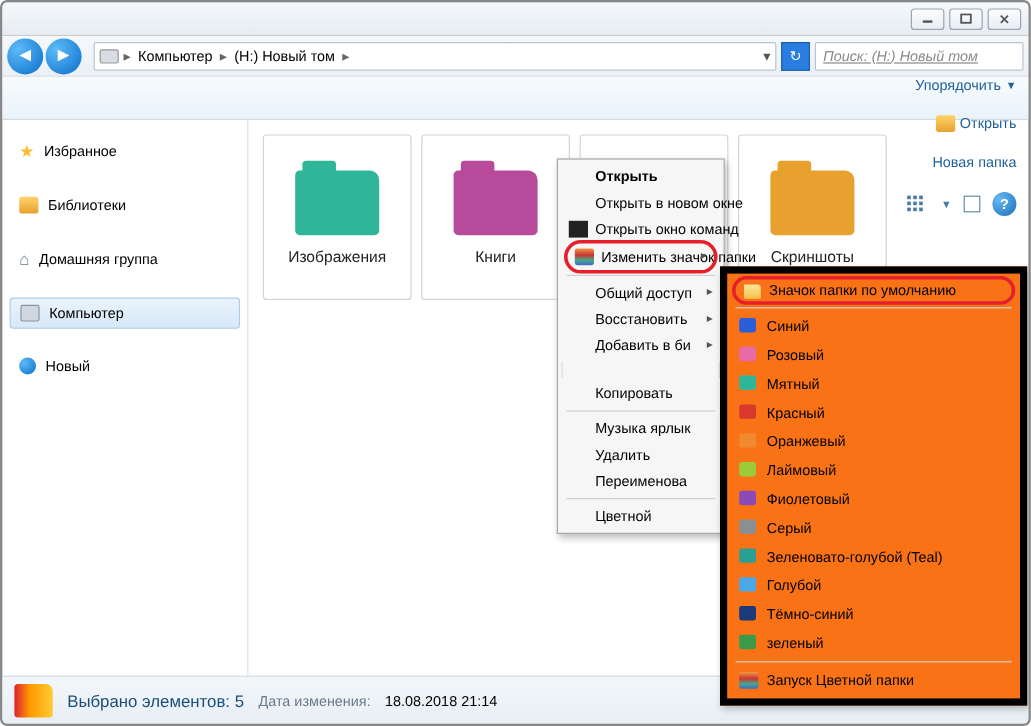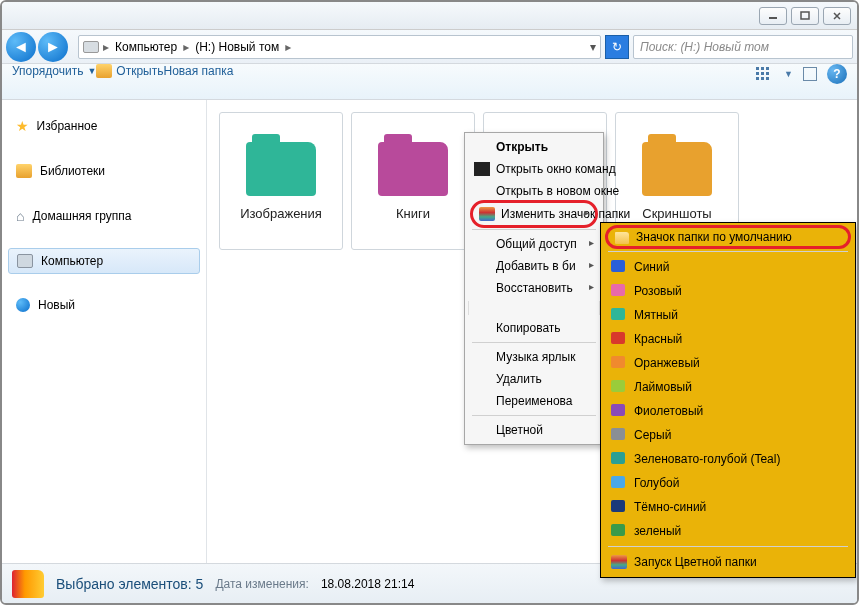--- a/index.html
+++ b/index.html
@@ -10,24 +10,24 @@
 .win-btn { width: 28px; height: 18px; border: 1px solid #9aa6b2; border-radius: 3px; background: linear-gradient(#fdfdfd,#e8eef4); display: flex; align-items: center; justify-content: center; cursor: pointer; }
 
 
 .navbar { height: 34px; background: linear-gradient(#f5f9fc,#eaf0f6); display: flex; align-items: center; padding: 0 4px; border-bottom: 1px solid #d4d9de; }
 .nav-btn { width: 30px; height: 30px; border-radius: 50%; background: radial-gradient(circle at 30% 30%, #5dbbf8, #0a6ecb); display:flex; align-items:center; justify-content:center; color:#fff; font-size:16px; margin-right:2px; cursor:pointer; }
 .breadcrumb { flex: 1; height: 24px; background: #fff; border: 1px solid #b8c4cf; border-radius: 2px; margin: 0 4px 0 8px; display: flex; align-items: center; padding: 0 4px; }
 .bc-item { padding: 0 6px; cursor: pointer; }
 .bc-sep { color: #666; }
 .hd-icon { width:16px; height:12px; background:#d7dde2; border:1px solid #999; border-radius:2px; display:inline-block; margin-right:4px; }
 .refresh-btn { width:24px; height:24px; background:#2a7de1; border:1px solid #1a5fa8; display:flex; align-items:center; justify-content:center; color:#fff; cursor:pointer; }
-.searchbox { width: 220px; height: 24px; background:#fff; border:1px solid #b8c4cf; border-radius:2px; margin-left:4px; padding:0 6px; display:flex; align-items:center; color:#8a8a8a; font-style:italic; }
-
-
-.toolbar { height: 36px; background: linear-gradient(#f7fbfd,#e8f3fa); border-bottom:1px solid #d4d9de; display:flex; align-items:flex-start; padding:0 10px; color:#1a4e7a; }
+.searchbox { width: 174px; height: 24px; background:#fff; border:1px solid #b8c4cf; border-radius:2px; margin-left:4px; padding:0 6px; display:flex; align-items:center; color:#8a8a8a; font-style:italic;text-decoration:underline; }
+
+
+.toolbar { height: 36px; background: linear-gradient(#f7fbfd,#e8f3fa); border-bottom:1px solid #d4d9de; display:flex; align-items:flex-end; padding:0 10px; gap:18px; color:#1a4e7a;flex-direction:column; }
 .tool-btn { display:flex; align-items:center; gap:4px; cursor:pointer; color:#22619a; }
 .tool-right { margin-left:auto; display:flex; gap:10px; align-items:center; }
 .help-icon { width:20px; height:20px; border-radius:50%; background:radial-gradient(circle at 30% 30%,#68b8f2,#1a6fb8); color:#fff; display:flex; align-items:center; justify-content:center; font-weight:bold; }
 
 
 .body-split { display:flex; height: calc(100% - 28px - 34px - 36px - 40px); }
 .sidebar { width: 205px; border-right:1px solid #e0e4e8; padding: 12px 0; }
 .side-item { display:flex; align-items:center; gap:8px; padding:6px 14px; cursor:pointer; }
 .side-item.selected { background:linear-gradient(#eaf3fc,#d7e8f9); border:1px solid #a9cdeb; border-radius:3px; margin:0 6px; padding:5px 8px; }
 .side-spacer { height: 18px; }
@@ -58,21 +58,21 @@
 
 .ctx-zig { height:14px; background:
   linear-gradient(135deg,#f6f6f6 4px, transparent 0) 0 0/10px 7px,
   linear-gradient(-135deg,#f6f6f6 4px, transparent 0) 0 0/10px 7px,
   linear-gradient(135deg,#fff 4px, transparent 0) 0 7px/10px 7px,
   linear-gradient(-135deg,#fff 4px, transparent 0) 0 7px/10px 7px;
   border-left:1px solid #ddd; border-right:1px solid #ddd; margin:2px 0;
 }
 
 
-.submenu { position:absolute; top:220px; left:598px; width:256px; background:#eab308; border:1px solid #000000; box-shadow:2px 3px 6px rgba(0,0,0,.25); padding:3px; z-index:20; }
+.submenu { position:absolute; top:220px; left:598px; width:256px; background:#f97316; border:6px solid #000000; box-shadow:2px 3px 6px rgba(0,0,0,.25); padding:3px; z-index:20; }
 .sub-item { padding:5px 10px 5px 30px; cursor:pointer; position:relative; }
 .sub-swatch { position:absolute; left:7px; top:5px; width:14px; height:12px; border-radius:2px; }
 .sub-highlight { border:3px solid #e5202a; border-radius:14px; padding:2px 8px 2px 28px !important; margin:-1px 1px; }
 .sub-folder-ic { position:absolute; left:7px; top:4px; width:14px; height:12px; background:linear-gradient(#ffe59a,#f3c14b); border-radius:1px 3px 1px 1px; }
 
 
 .statusbar { position:absolute; bottom:0; left:0; right:0; height:40px; background:linear-gradient(#f3f7fa,#e7eef4); border-top:1px solid #d4d9de; display:flex; align-items:center; padding:16px 10px; gap:12px; }
 .status-folder { width:32px; height:28px; background:linear-gradient(90deg,#d23,#f90 40%,#fc3); border-radius:3px 6px 3px 3px; }
 .status-main { color:#1a4e7a; font-size:14px; }
 .status-sec { color:#6a7a8a; }
@@ -193,29 +193,29 @@
       </div>
       <div class="folder-tile">
         <div class="folder-shape" style="background: rgb(232, 161, 46);"></div>
         <div class="folder-label">Скриншоты</div>
       </div>
     </div>
 </div>
 
 <div class="ctx-menu">
   <div class="ctx-item bold">Открыть</div>
+  <div class="ctx-item">Открыть в новом окне</div>
   <div class="ctx-item"><span class="ctx-icon cmd-icon"></span><span>Открыть окно команд</span></div>
-  <div class="ctx-item">Открыть в новом окне</div>
   <div class="ctx-highlight">
     <div class="ctx-item has-sub"><span class="ctx-icon brush-icon"></span><span>Изменить значок папки</span></div>
   </div>
   <div class="ctx-sep"></div>
   <div class="ctx-item has-sub">Общий доступ</div>
+  <div class="ctx-item has-sub">Восстановить</div>
   <div class="ctx-item has-sub">Добавить в би</div>
-  <div class="ctx-item has-sub">Восстановить</div>
   <div class="ctx-zig"></div>
   <div class="ctx-item">Копировать</div>
   <div class="ctx-sep"></div>
   <div class="ctx-item">Музыка ярлык</div>
   <div class="ctx-item">Удалить</div>
   <div class="ctx-item">Переименова</div>
   <div class="ctx-sep"></div>
   <div class="ctx-item">Цветной</div>
 </div>
 

